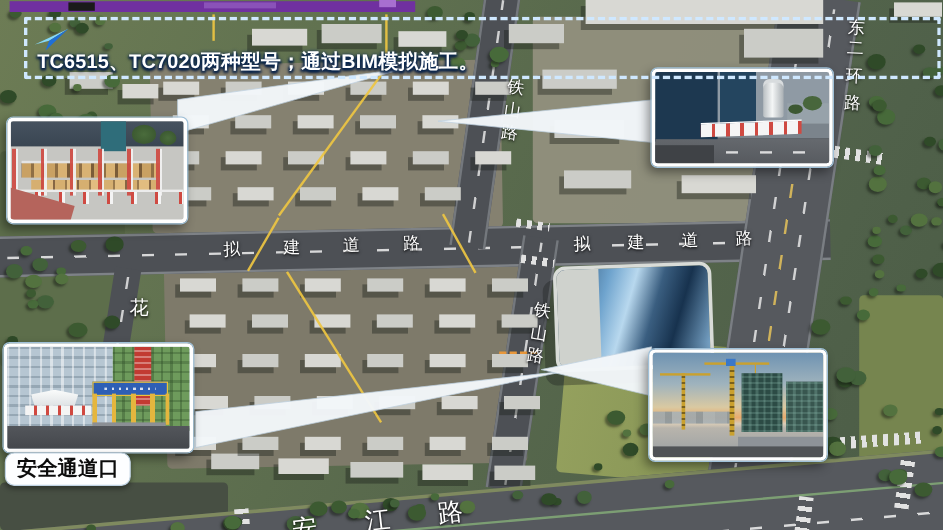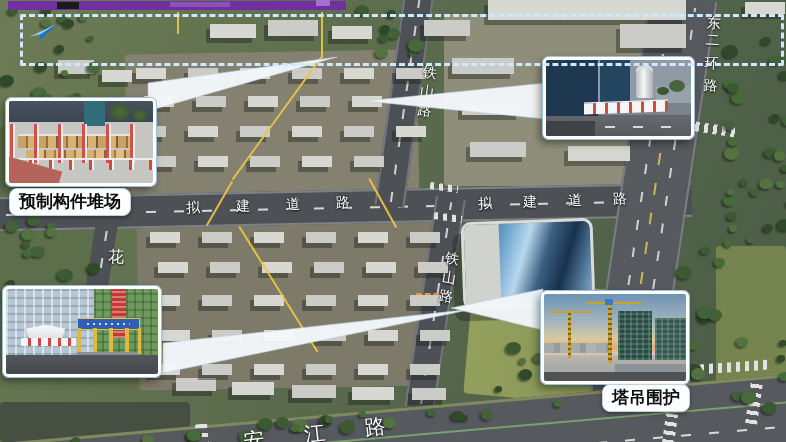--- a/index.html
+++ b/index.html
@@ -107,21 +107,20 @@
     <div class="abs grid-win" style="left:0;top:0;right:0;height:26%;background:linear-gradient(#46525f,#3a4652);"></div>
     <div class="abs" style="left:52%;top:0;width:15%;height:30%;background:#2f6d7a;"></div>
     <div class="abs" style="left:70%;top:4%;width:20px;height:16px;border-radius:50%;background:radial-gradient(#4a6c3c,#36522c);"></div>
     <div class="abs" style="left:86%;top:10%;width:14px;height:12px;border-radius:50%;background:radial-gradient(#4a6c3c,#36522c);"></div>
     <div class="abs" style="left:6%;top:40%;width:80%;height:15%;border-top:2px solid #e4e4e4;background:repeating-linear-gradient(90deg,#c9a163 0 8px,#8f6f45 8px 10px,#d9b273 10px 18px,#7a5c38 18px 20px);"></div>
     <div class="abs" style="left:12%;top:60%;width:72%;height:11%;background:repeating-linear-gradient(90deg,#d6af70 0 8px,#9a7a4e 8px 10px,#e2bd80 10px 18px,#866644 18px 20px);"></div>
     <div class="abs" style="left:1%;top:28%;width:98%;height:48%;background:repeating-linear-gradient(90deg,#cf4a42 0 3px,#f2f2f2 3px 5px,transparent 5px 24px);opacity:.92;"></div>
     <div class="abs" style="left:0;top:70%;width:100%;height:12%;border-top:2px solid #ececec;background:repeating-linear-gradient(90deg,#cf4a42 0 3px,#f4f4f4 3px 5px,transparent 5px 20px);"></div>
     <div class="abs" style="left:-6%;bottom:-6%;width:42%;height:30%;background:#b5645c;transform:rotate(16deg);"></div>
   </div>
-  <div class="lbox" style="left:9px;top:188px;">预制构件堆场</div>
 
   <div class="photo" style="left:543px;top:57px;width:145px;height:76px;background:linear-gradient(180deg,#8f9aa4 0 55%,#7b848c 55% 72%,#5f646a 72%);">
     <div class="abs grid-win" style="left:0;top:0;width:36%;height:76%;background:#1d3850;"></div>
     <div class="abs grid-win" style="left:37%;top:0;width:21%;height:66%;background:#24455f;"></div>
     <div class="abs" style="left:62%;top:8%;width:12%;height:42%;border-radius:5px 5px 2px 2px;background:linear-gradient(90deg,#b9bfc2,#f4f6f6 45%,#aab0b4);box-shadow:inset 0 3px 0 #d8dcde;"></div>
     <div class="abs" style="right:0;top:34%;width:24%;height:22%;background:#97a2aa;"></div>
     <div class="abs" style="right:4%;top:26%;width:16px;height:12px;border-radius:50%;background:#48663c;box-shadow:-14px 5px 0 -2px #3c5832;"></div>
     <div class="abs" style="left:26%;top:54%;width:58%;height:15%;border-top:1px solid #fff;background:repeating-linear-gradient(90deg,#f5f5f5 0 9px,#cf4a42 9px 12px);transform:skewY(-2deg);"></div>
     <div class="abs" style="left:0;bottom:0;width:100%;height:26%;background:linear-gradient(2deg,#55585d,#666a6f);">
       <div class="dash-h" style="height:1.5px;"></div>
@@ -133,41 +132,42 @@
     <div class="abs" style="left:0;top:0;width:58%;height:78%;background:#b6c6d2;background-image:repeating-linear-gradient(90deg,rgba(255,255,255,.5) 0 2px,transparent 2px 9px),repeating-linear-gradient(0deg,rgba(90,110,125,.35) 0 2px,transparent 2px 8px);"></div>
     <div class="abs" style="left:58%;top:0;width:42%;height:82%;background:#6e9b5c;background-image:repeating-linear-gradient(90deg,rgba(40,70,35,.35) 0 2px,transparent 2px 8px),repeating-linear-gradient(0deg,rgba(40,70,35,.3) 0 2px,transparent 2px 8px);"></div>
     <div class="abs" style="left:70%;top:0;width:9%;height:58%;background:#c23a32;background-image:repeating-linear-gradient(0deg,rgba(255,255,255,.35) 0 1.5px,transparent 1.5px 5px);"></div>
     <div class="abs" style="left:13%;top:42%;width:26%;height:16%;background:linear-gradient(#fafbfb,#dfe3e5);clip-path:polygon(8% 100%,0 30%,50% 0,100% 30%,92% 100%);"></div>
     <div class="abs" style="left:10%;top:58%;width:36%;height:9%;background:repeating-linear-gradient(90deg,#f4f4f4 0 7px,#d04840 7px 10px);"></div>
     <div class="abs" style="left:47%;top:34%;width:40%;height:12%;background:#2e5fb5;border:1px solid #e8c23c;background-image:repeating-linear-gradient(90deg,rgba(255,255,255,.8) 0 2px,transparent 2px 6px);background-size:70% 2px;background-position:50% 50%;background-repeat:no-repeat;"></div>
     <div class="abs" style="left:47%;top:46%;width:40%;height:30%;background:repeating-linear-gradient(90deg,#e5b63e 0 4px,transparent 4px 16px);border-right:3px solid #e5b63e;"></div>
     <div class="abs" style="left:47%;top:74%;width:40%;height:6%;background:#8b8f94;"></div>
     <div class="abs" style="left:0;bottom:0;width:100%;height:22%;background:linear-gradient(#53565b,#44474c);"></div>
   </div>
+  <div class="lbox" style="left:4px;top:377px;">安全通道口</div>
 
   <div class="photo" style="left:541px;top:291px;width:142px;height:87px;background:linear-gradient(180deg,#6f93b2 0%,#9fb3bd 30%,#d9c9a2 52%,#e8ab6e 62%,#d8cbb6 68%,#b8b4ac 72%,#9aa0a3 100%);">
     <div class="abs" style="left:0;top:56%;width:48%;height:12%;opacity:.9;background:repeating-linear-gradient(90deg,#9fa9ae 0 10px,#8c979d 10px 16px,#a8b2b6 16px 26px);"></div>
     <div class="abs" style="left:4%;top:20%;width:30%;height:2px;background:#caa12e;"></div>
     <div class="abs" style="left:17%;top:20%;width:3px;height:54%;background:repeating-linear-gradient(0deg,#caa12e 0 3px,#7a611c 3px 5px);"></div>
     <div class="abs" style="left:30%;top:9%;width:38%;height:2px;background:#caa12e;"></div>
     <div class="abs" style="left:45%;top:9%;width:4px;height:70%;background:repeating-linear-gradient(0deg,#caa12e 0 3px,#7a611c 3px 5px);"></div>
     <div class="abs" style="left:43%;top:6%;width:8px;height:6px;background:#3a78c8;"></div>
     <div class="abs" style="left:60%;top:11%;width:1px;height:20%;background:#caa12e;"></div>
     <div class="abs" style="left:52%;top:20%;width:24%;height:56%;background:#2c4b45;background-image:repeating-linear-gradient(90deg,rgba(150,200,185,.25) 0 2px,transparent 2px 6px),repeating-linear-gradient(0deg,rgba(150,200,185,.22) 0 2px,transparent 2px 5px);"></div>
     <div class="abs" style="left:78%;top:28%;width:22%;height:48%;background:#38564f;background-image:repeating-linear-gradient(90deg,rgba(150,200,185,.25) 0 2px,transparent 2px 6px),repeating-linear-gradient(0deg,rgba(150,200,185,.22) 0 2px,transparent 2px 5px);"></div>
     <div class="abs" style="left:50%;bottom:8%;width:50%;height:12%;background:#8e9398;"></div>
     <div class="abs" style="left:0;bottom:0;width:100%;height:10%;background:#505356;"></div>
   </div>
-  <div class="lbox" style="left:602px;top:384px;">塔吊围护</div>
 
   <div class="banner">
     <svg width="30" height="20" style="position:absolute;left:6px;top:6px;">
       <polygon points="0,14 28,1 12,11" fill="#86d8f8"></polygon>
       <polygon points="12,11 28,1 9,19" fill="#1f6fd6"></polygon>
     </svg>
+    <div class="bline" style="left:8px;top:24px;">TC6515、TC7020两种型号；通过BIM模拟施工。</div>
   </div>
 
   <div style="position:absolute;left:8px;top:1px;width:338px;height:9px;background:#7030a0;z-index:9;">
     <div class="abs" style="left:49px;top:1px;width:22px;height:7px;background:#1a1a1a;"></div>
     <div class="abs" style="left:162px;top:1px;width:60px;height:5px;background:#8a52b8;"></div>
     <div class="abs" style="left:308px;top:-1px;width:14px;height:6px;background:#a86fd0;"></div>
   </div>
 
 <div style="position: absolute; left: 488px; top: 0px; width: 198px; height: 20px; background: rgb(216, 216, 211); box-shadow: rgba(26, 30, 26, 0.4) -4px 5px 0px; z-index: 3;"></div>
     <div style="position: absolute; left: 620px; top: 24px; width: 66px; height: 24px; background: rgb(203, 204, 199); box-shadow: rgba(26, 30, 26, 0.4) -4px 5px 0px; z-index: 3;"></div>

